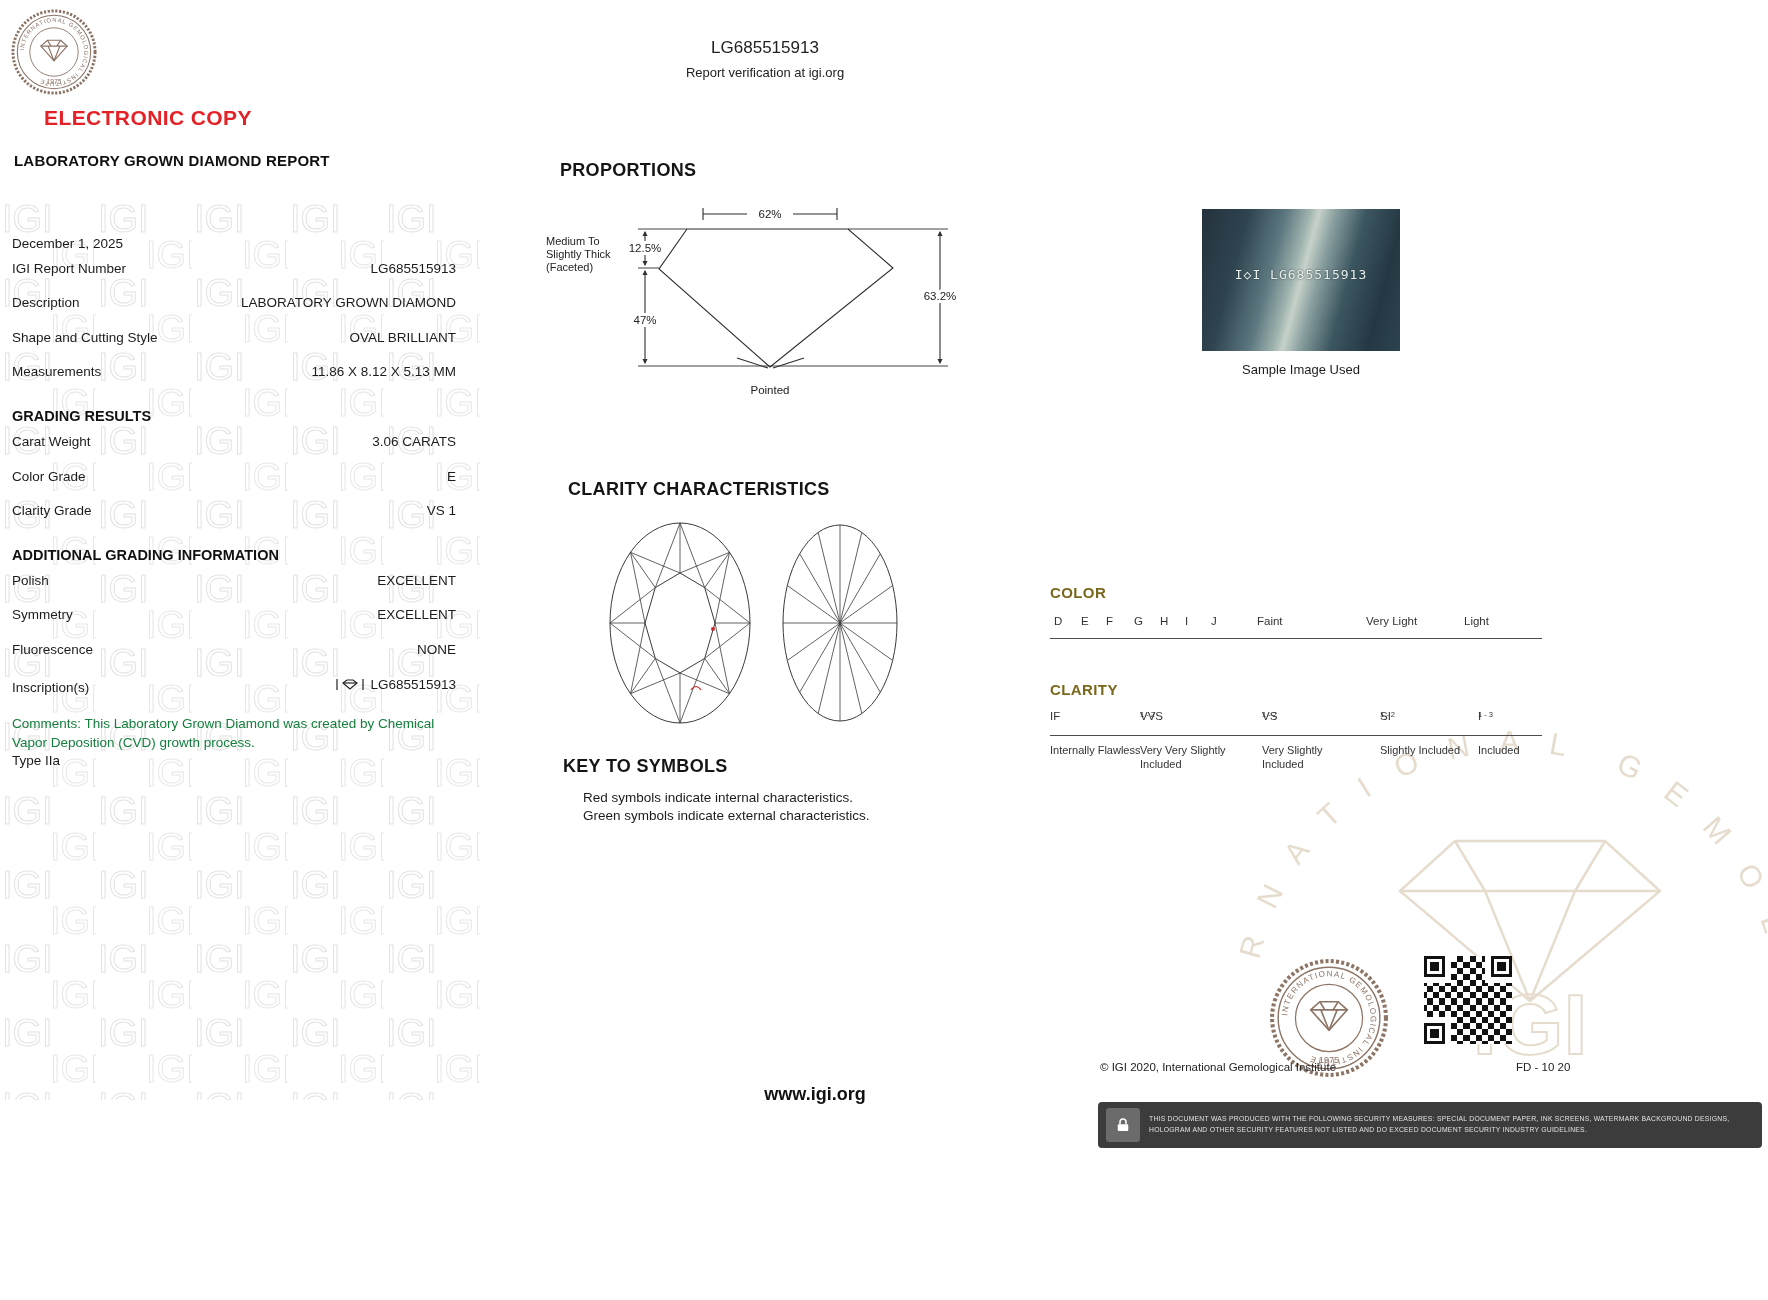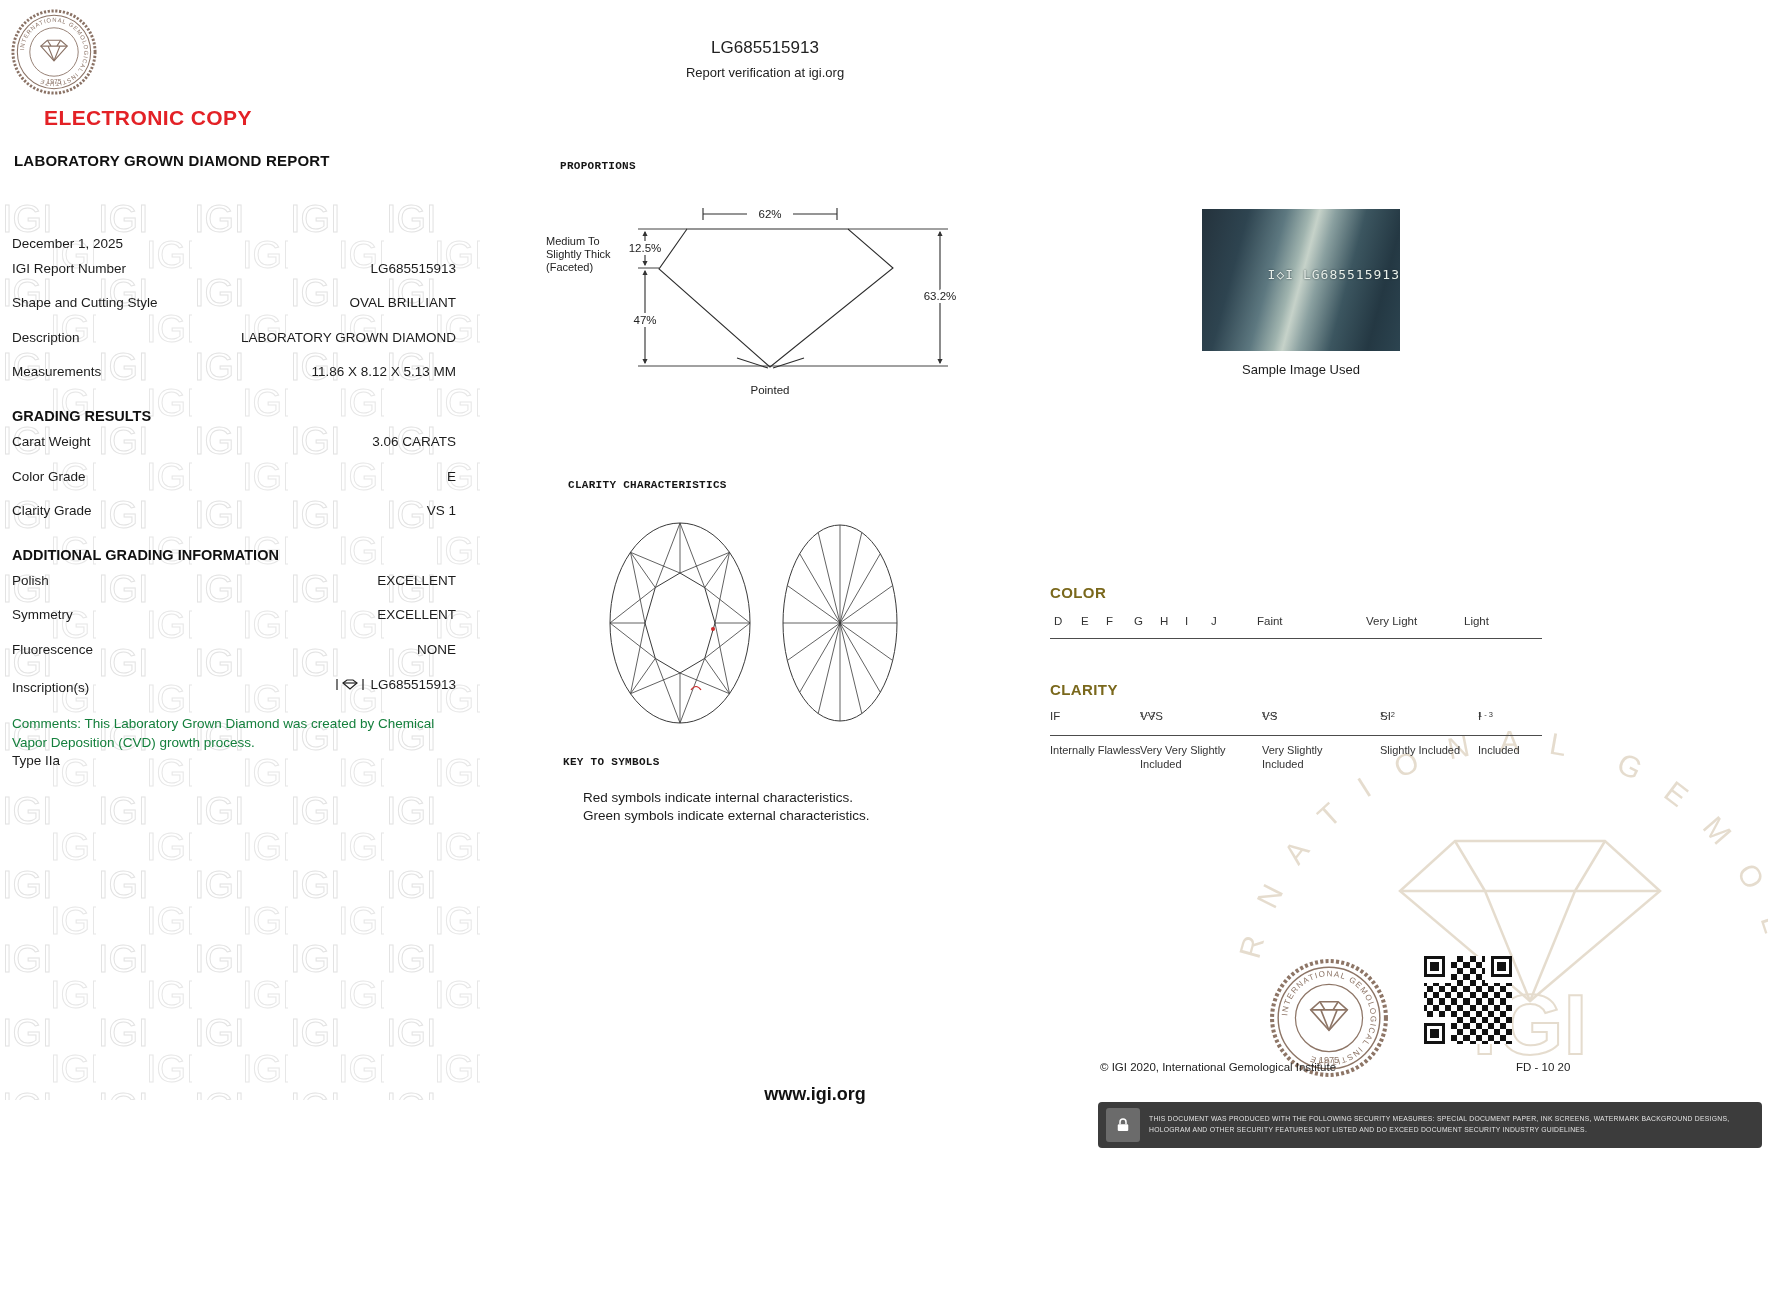--- a/index.html
+++ b/index.html
@@ -19,27 +19,27 @@
   .details{position:absolute;left:12px;top:226px;width:444px;z-index:3;}
   .kv{display:flex;justify-content:space-between;align-items:baseline;height:34.6px;font-size:13.5px;color:#1c1c1c;}
   .kv .v{text-align:right;}
   .sec{font-weight:bold;font-size:14.5px;height:35px;display:flex;align-items:center;color:#111;}
   .daterow{height:34.6px;display:flex;align-items:center;font-size:13.5px;}
   .comments{font-size:13.5px;line-height:18.5px;margin-top:4px;color:#15803d;}
   .typenote{font-size:13.5px;line-height:18.5px;color:#1c1c1c;}
   .insc-v{display:flex;align-items:center;gap:5px;}
 
   
-  .mid-title{font-size:11px;font-weight:bold;letter-spacing:.3px;color:#151515;font-family:Liberation Mono, monospace;}
+  .mid-title{font-size:18px;font-weight:bold;letter-spacing:.3px;color:#151515;}
   .gold-title{font-size:15px;font-weight:bold;letter-spacing:.4px;color:#7a681c;}
 
   
   .sample{width:198px;height:142px;position:relative;overflow:hidden;
     background:linear-gradient(105deg,#24323c 0%,#2e4450 20%,#5d7880 36%,#9fb3ae 46%,#c6d2c9 50%,#8aa0a0 57%,#3c5660 70%,#243843 86%,#2c4450 100%);}
-  .sample-text{position:absolute;left:0;right:0;top:58px;text-align:right;color:#e8efe9;
+  .sample-text{position:absolute;left:0;right:0;top:58px;text-align:center;color:#e8efe9;
     font-family:"DejaVu Sans Mono",monospace;font-size:13px;letter-spacing:1px;text-shadow:0 0 2px #23323a;}
   .sample-cap{width:198px;text-align:center;font-size:13px;color:#1c1c1c;}
 
   
   .scale-row{position:absolute;height:22px;}
   .scale-row span{position:absolute;top:0;font-size:11.5px;color:#333;white-space:nowrap;}
   .scale-line{border-top:1.3px solid #4c4c4c;}
   .cl-code sup{font-size:7.5px;}
   .cl-labels span{position:absolute;top:0;width:92px;font-size:11px;line-height:13.5px;color:#333;}
 
@@ -121,26 +121,26 @@
   <div class="abs doc-title" style="left:14px;top:152px;z-index:3;">LABORATORY GROWN DIAMOND REPORT</div>
 
   <div class="details">
     <div class="daterow">December 1, 2025</div>
 
     <div class="kv">
       <span>IGI Report Number</span>
       <span class="v">LG685515913</span>
     </div>
     <div class="kv">
+      <span>Description</span>
+      <span class="v">LABORATORY GROWN DIAMOND</span>
+    </div>
+    <div class="kv">
       <span>Shape and Cutting Style</span>
       <span class="v">OVAL BRILLIANT</span>
-    </div>
-    <div class="kv">
-      <span>Description</span>
-      <span class="v">LABORATORY GROWN DIAMOND</span>
     </div>
     <div class="kv">
       <span>Measurements</span>
       <span class="v">11.86 X 8.12 X 5.13 MM</span>
     </div>
 
     <div class="sec">GRADING RESULTS</div>
 
     <div class="kv">
       <span>Carat Weight</span>

